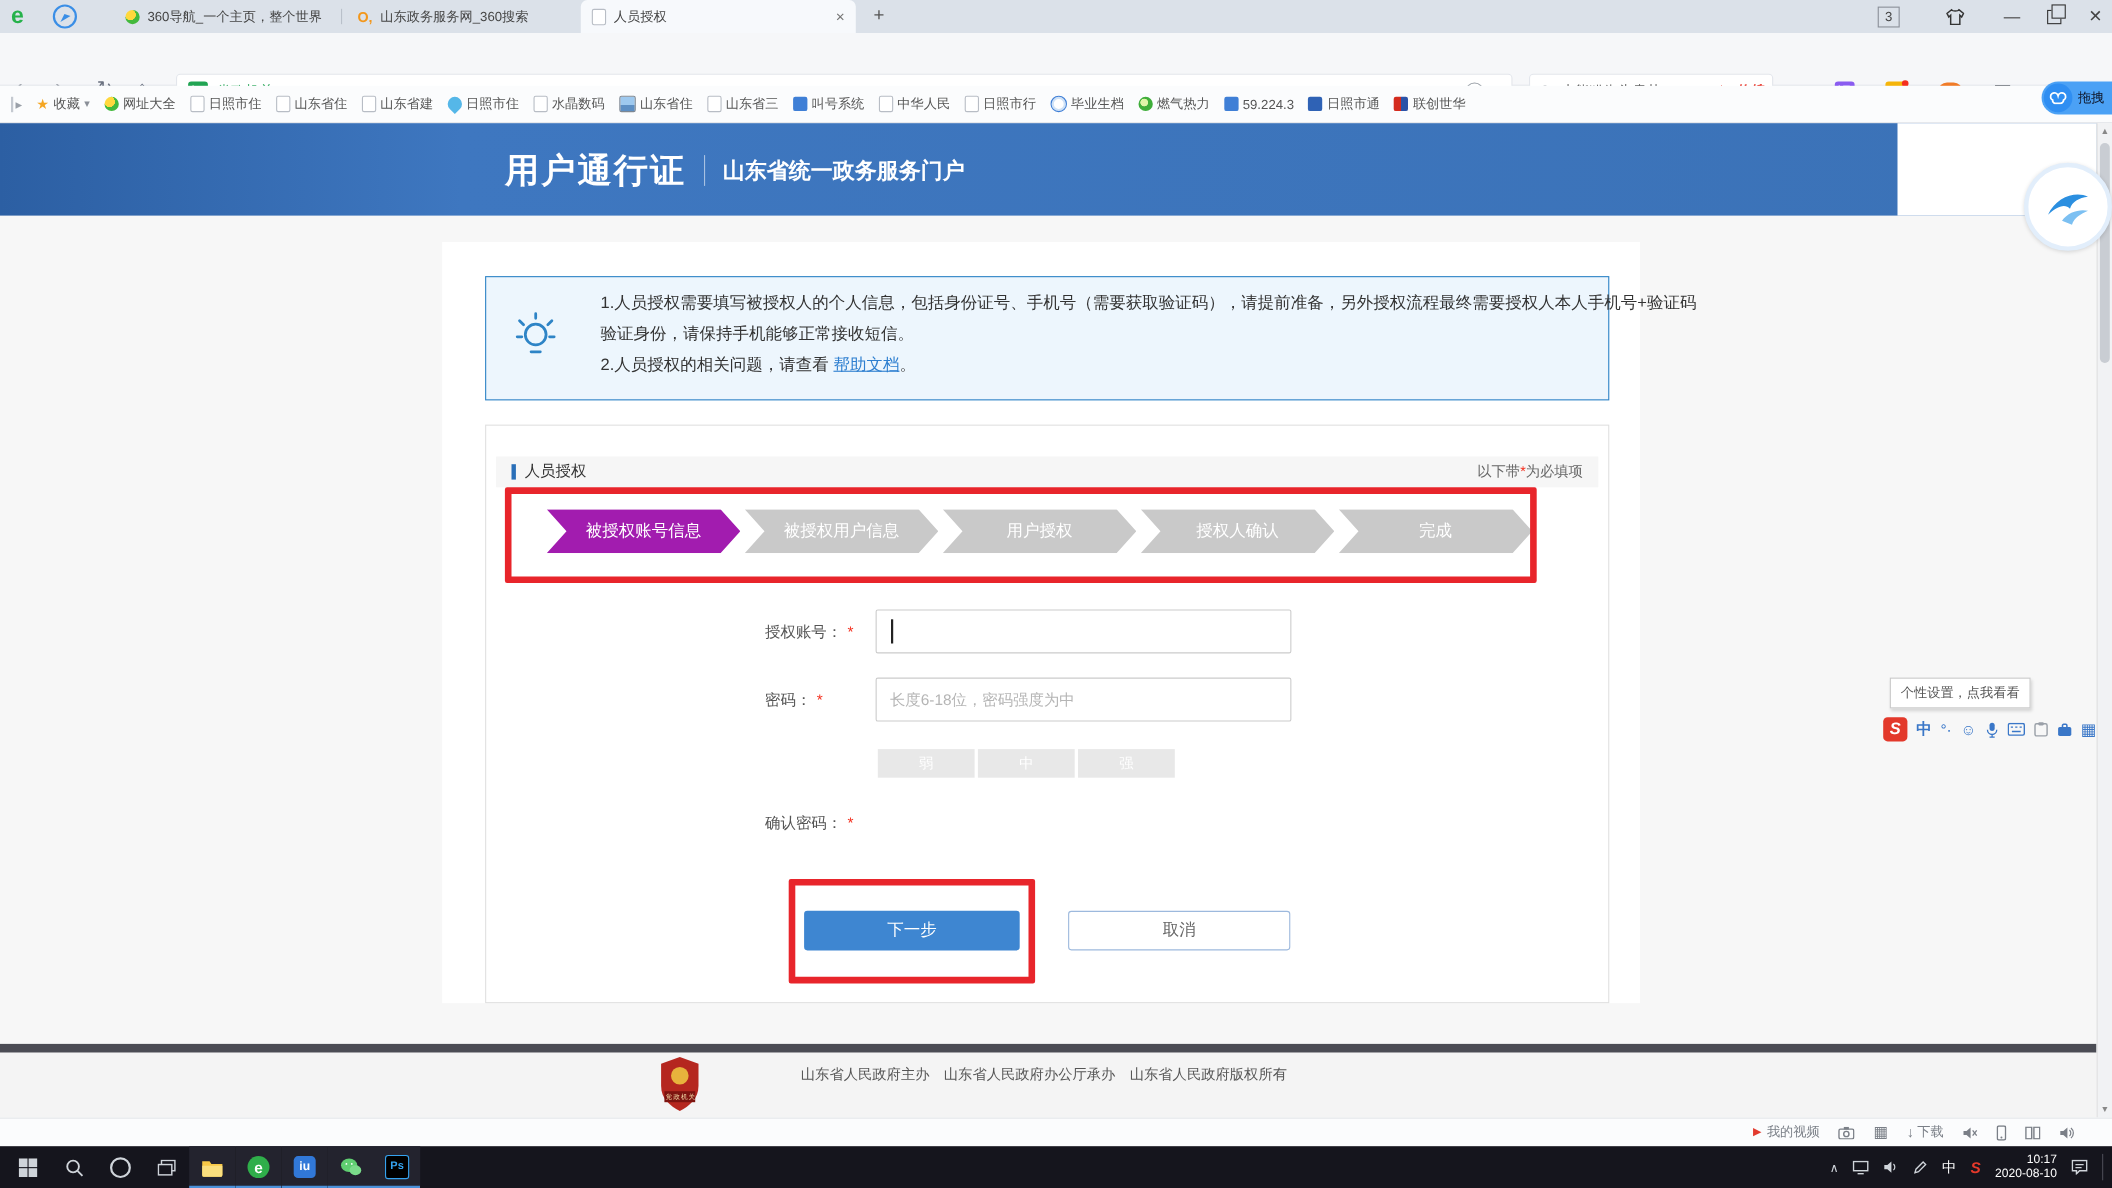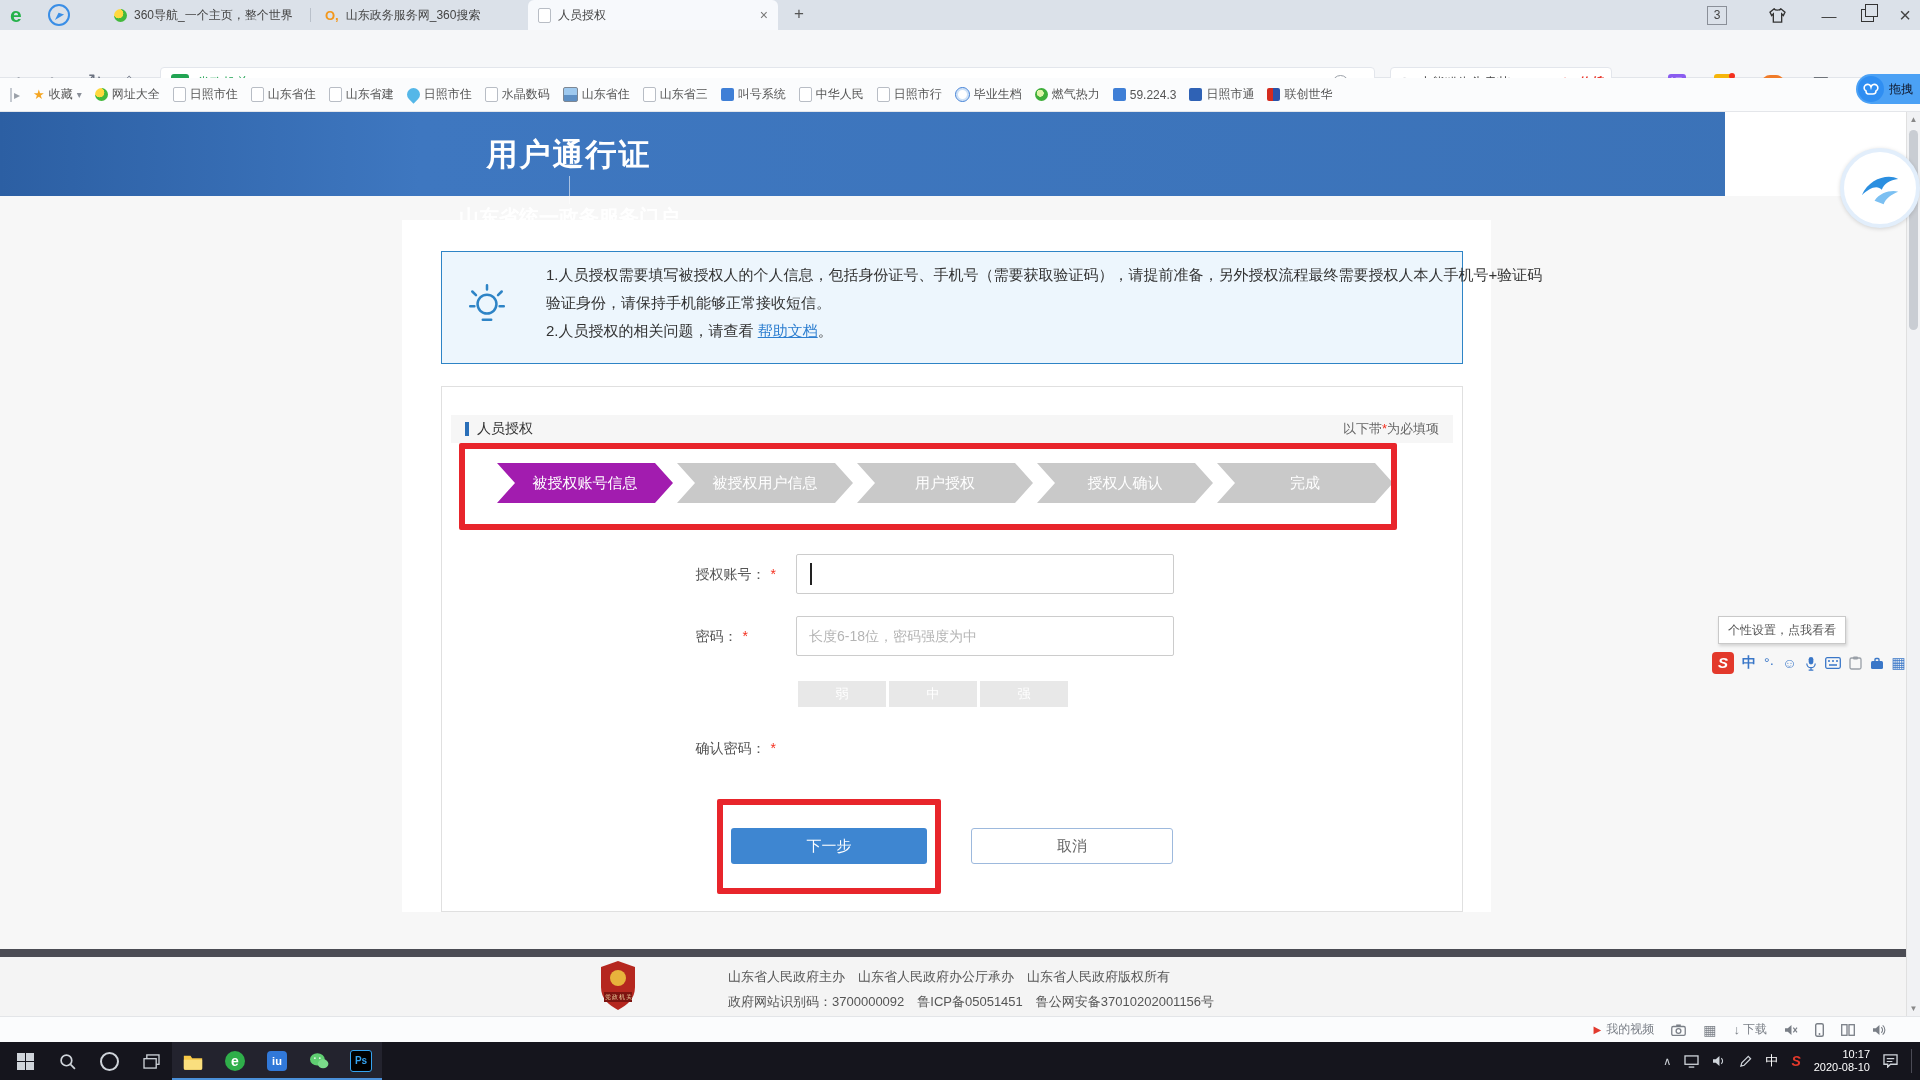--- a/index.html
+++ b/index.html
@@ -27,21 +27,21 @@
   .hot{color:#e8372c;font-size:13px;font-weight:bold;font-style:italic;}
   .tbi{top:36px;height:34px;display:flex;align-items:center;gap:3px;color:#4a4f57;}
   .caretdn{font-size:10px;color:#8a8f98;}
   .bkbar{left:0;top:78px;width:1920px;height:34px;background:#fbfcfd;border-bottom:1px solid #e4e6ea;
         display:flex;align-items:center;gap:13px;padding-left:10px;box-sizing:border-box;font-size:12px;color:#555;}
   .bkitem{display:flex;align-items:center;gap:4px;white-space:nowrap;}
   .bico{width:13px;height:13px;border-radius:2px;display:inline-block;}
   .bpage{width:11px;height:13px;border:1px solid #b8bdc5;border-radius:2px;background:#fff;}
   
   .siteheader{left:0;top:112px;width:1906px;height:84px;background:linear-gradient(90deg,#2c5fa3 0%,#3e77c0 22%,#3b72b7 100%);}
-  .brand{left:459px;top:134px;display:flex;align-items:center;color:#fff;flex-direction:column;}
+  .brand{left:459px;top:134px;display:flex;align-items:center;color:#fff;}
   .whiteblock{left:1725px;top:112px;width:181px;height:84px;background:#fff;}
   .birdcircle{left:1840px;top:148px;width:72px;height:72px;border-radius:50%;background:#fff;
       border:4px solid #e2eefb;box-shadow:0 1px 4px rgba(0,0,0,.15);display:flex;align-items:center;justify-content:center;}
   .card{left:402px;top:220px;width:1089px;height:692px;background:#fff;}
   .notice{left:441px;top:251px;width:1022px;height:113px;background:#edf6fd;border:1px solid #2e84c6;box-sizing:border-box;}
   .nline{position:absolute;left:104px;font-size:15px;color:#333;white-space:nowrap;}
   .nlink{color:#2e7fd0;text-decoration:underline;cursor:pointer;}
   .formpanel{left:441px;top:386px;width:1022px;height:526px;background:#fff;border:1px solid #e0e0e0;box-sizing:border-box;}
   .band{left:451px;top:415px;width:1002px;height:28px;background:#f6f6f6;display:flex;align-items:center;box-sizing:border-box;padding:0 14px;}
   .bluebar{width:4px;height:14px;background:#2a6fb8;margin-right:8px;}
@@ -334,21 +334,20 @@
   <div class="abs sitefooter"></div>
   <div class="abs" style="left:598px;top:960px;width:40px;height:52px;">
     <svg width="40" height="52" viewBox="0 0 40 52">
       <path d="M20 1 L37 7 V27 C37 39 29 45 20 50 C11 45 3 39 3 27 V7 Z" fill="#b5271f"></path>
       <circle cx="20" cy="18" r="8" fill="#e8b33c"></circle>
       <rect x="6" y="32" width="28" height="10" fill="#7d1410"></rect>
     </svg>
     <span class="abs" style="left:7px;top:33px;font-size:6px;color:#f3d9a5;letter-spacing:1px;">党政机关</span>
   </div>
   <div class="fline" style="top:968px;">山东省人民政府主办　山东省人民政府办公厅承办　山东省人民政府版权所有</div>
-  <div class="fline" style="top:993px;">政府网站识别码：3700000092　鲁ICP备05051451　鲁公网安备37010202001156号</div>
 
   <div class="abs vscroll">
     <div class="sarrow" style="top:3px;">▲</div>
     <div class="thumb"></div>
     <div class="sarrow" style="bottom:3px;">▼</div>
   </div>
 
   <div class="abs imetip">个性设置，点我看看</div>
   <div class="abs imebar">
     <span style="width:22px;height:22px;background:#e3392b;border-radius:4px;color:#fff;font-size:15px;font-weight:bold;line-height:22px;text-align:center;font-style:italic;">S</span>

